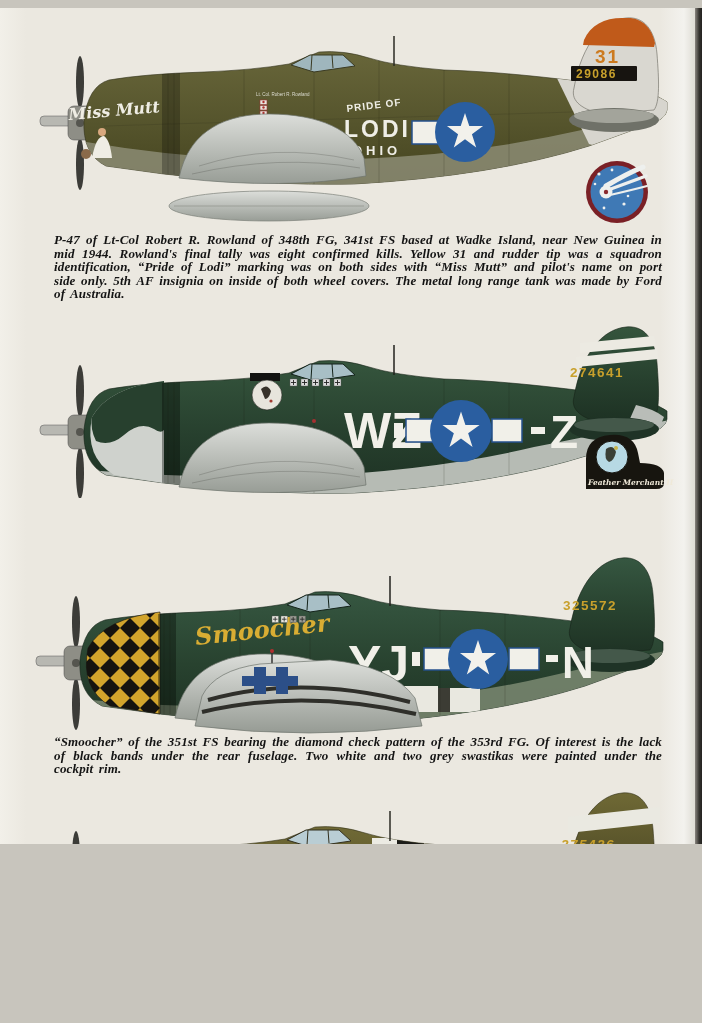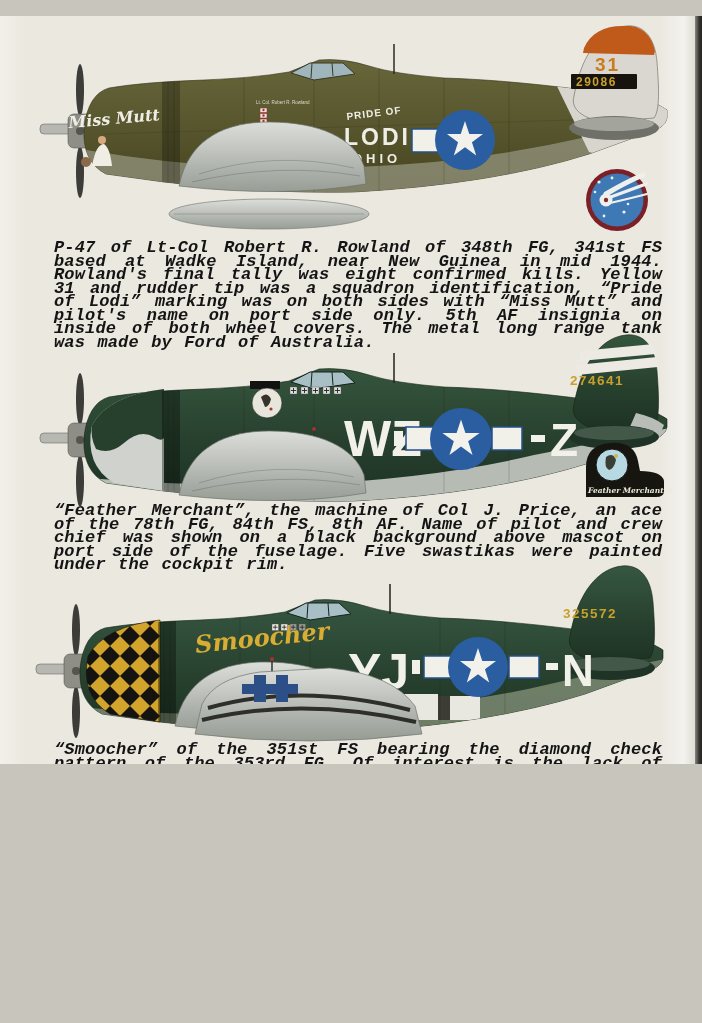--- a/index.html
+++ b/index.html
@@ -1,23 +1,23 @@
 <!DOCTYPE html>
 <html><head>
 <meta charset="utf-8">
 <style>
   html,body{margin:0;padding:0;background:#c8c5bd;}
-  .page{position:relative;width:702px;height:748px;margin:16px auto;overflow:hidden;
+  .page{position:relative;width:702px;height:836px;margin:8px auto;overflow:hidden;
     background:linear-gradient(90deg,#f2f0e9 0px,#ebe8e0 26px,#ebe8e0 660px,#f3f2ee 684px,#e2e0d9 693px,#d6d4cd 702px);}
   .edge-right{position:absolute;top:0;right:0;width:7px;height:100%;
     background:linear-gradient(90deg,#8a8680,#35332f 60%,#23221f);}
   .plane{position:absolute;}
   .cap{position:absolute;left:54px;width:608px;margin:0;
-    font-family:Liberation Mono, monospace;font-style:italic;font-weight:700;
-    font-size:17px;line-height:13.5px;color:#141414;text-align:justify;
+    font-family:Liberation Serif, serif;font-style:italic;font-weight:700;
+    font-size:13px;line-height:13.5px;color:#141414;text-align:justify;
     letter-spacing:.15px;word-spacing:2px;}
   svg text{font-family:"Liberation Sans",sans-serif;}
   .code{font-weight:700;fill:#f1f0e9;}
   .serial{font-weight:700;fill:#c8a02c;letter-spacing:1.5px;font-size:13.5px;}
   .script{font-family:"DejaVu Serif",serif;font-style:italic;font-weight:700;}
   .panel{stroke:rgba(20,20,15,.18);stroke-width:1;fill:none;}
 </style>
 </head>
 <body>
 
@@ -261,21 +261,20 @@
       <g>
         <path d="M572,172 L572,142 Q572,120 596,118 Q620,116 624,136 L626,146 Q648,146 650,156 L650,166 Q650,172 642,172 Z" fill="#17150f"></path>
         <circle cx="598" cy="140" r="16" fill="#b7d9e4" stroke="#17150f" stroke-width="1"></circle>
         <path d="M592,132 q7,-5 10,3 q-2,9 -7,10 q-5,-2 -3,-13 z" fill="#3a3f36"></path>
         <circle cx="602" cy="131" r="2" fill="#c8b44a"></circle>
         <text x="574" y="168" class="script" font-size="7.5" fill="#efe9d8">Feather Merchant II</text>
       </g>
     </svg>
   </figure>
 
-  <p class="cap" style="top:488px;">“Feather Merchant”, the machine of Col J. Price, an ace of the 78th FG, 84th FS, 8th AF. Name of pilot and crew chief was shown on a black background above mascot on port side of the fuselage. Five swastikas were painted under the cockpit rim.</p>
 
   <figure class="plane" style="left:10px;top:540px;width:670px;height:190px;margin:0;">
     <svg width="670" height="190" viewBox="0 0 670 190">
       <defs>
         <linearGradient id="b3" x1="0" y1="0" x2="0" y2="1">
           <stop offset="0" stop-color="#365741"></stop>
             <stop offset=".55" stop-color="#28422f"></stop>
             <stop offset="1" stop-color="#1e3224"></stop>
         </linearGradient>
         <linearGradient id="d3" x1="0" y1="0" x2="0" y2="1">

